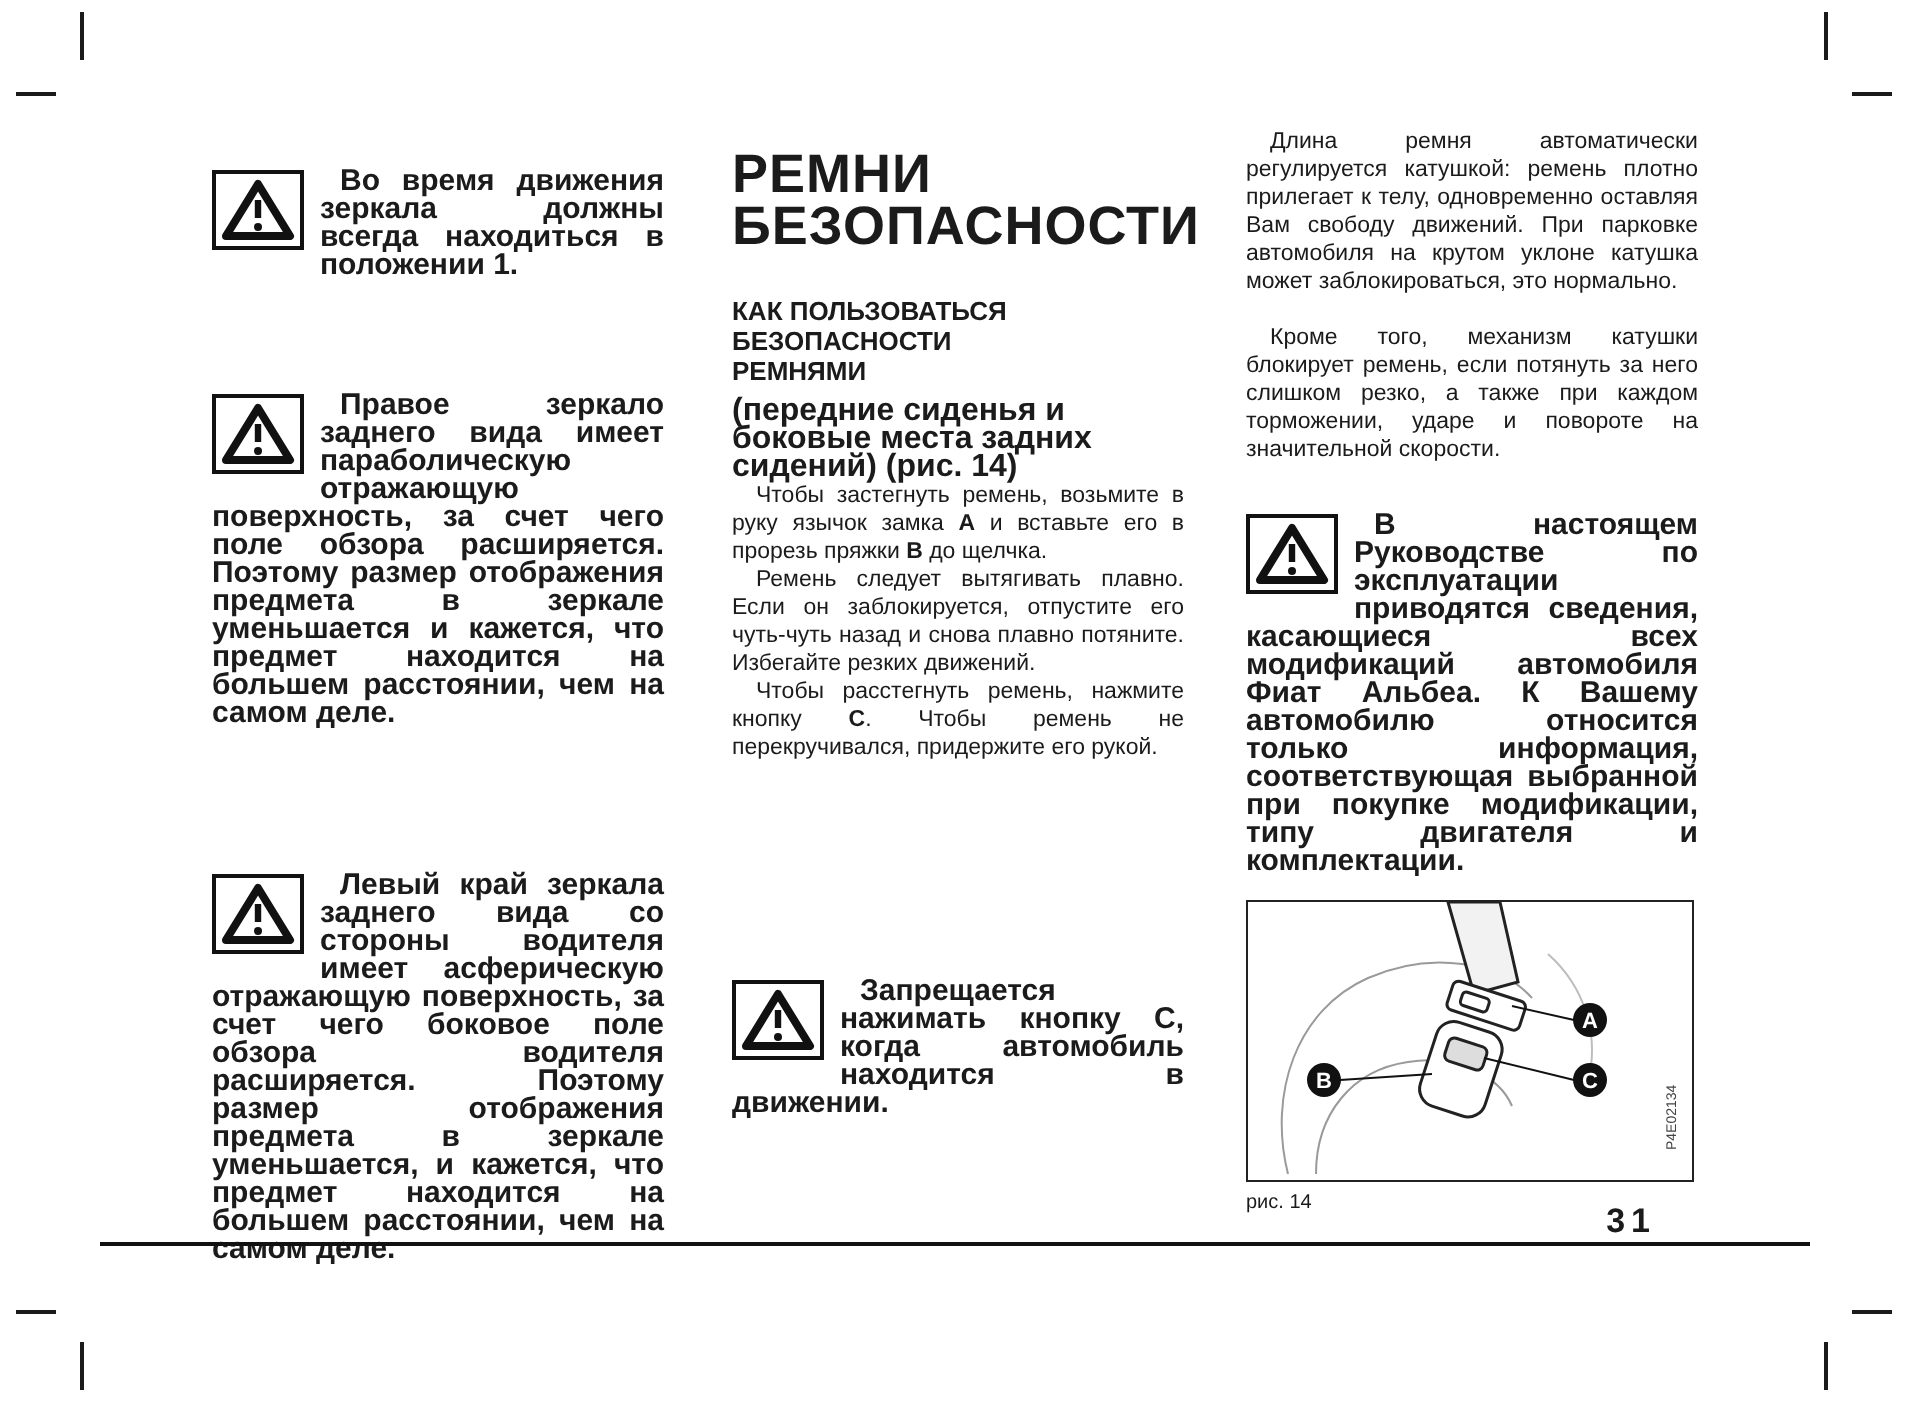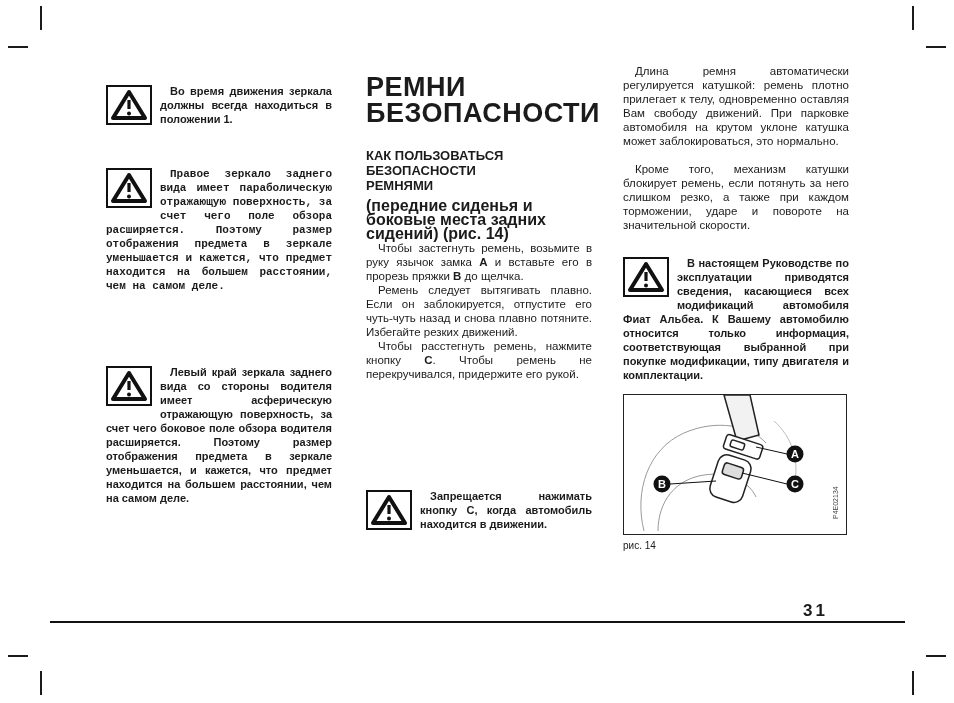--- a/index.html
+++ b/index.html
@@ -37,21 +37,21 @@
   .warn-icon {
     float: left;
     width: 46px; height: 40px;
     border: 2px solid #111;
     margin: 1px 8px 2px 0;
     display: flex; align-items: center; justify-content: center;
     background: #fff;
   }
   .warn-text {
     font-weight: bold;
-    font-size: 11px;
+    font-size: 15px;
     line-height: 14px;
     text-align: justify;
     text-indent: 10px;
   }
 
   
   .title {
     font-size: 27px;
     font-weight: bold;
     line-height: 26px;
@@ -127,21 +127,21 @@
       <span class="warn-icon">
         <svg width="38" height="32" viewBox="0 0 38 32">
           <path d="M19 3 L35 29 L3 29 Z" fill="none" stroke="#111" stroke-width="4" stroke-linejoin="round"></path>
           <rect x="17.4" y="11" width="3.2" height="9" fill="#111"></rect>
           <circle cx="19" cy="24.5" r="2" fill="#111"></circle>
         </svg>
       </span>
       <p class="warn-text">Во время движения зеркала должны всегда находиться в положении 1.</p>
     </div>
 
-    <div class="warning" style="margin-top:40px;font-family:Liberation Mono, monospace;">
+    <div class="warning" style="margin-top:56px;">
       <span class="warn-icon">
         <svg width="38" height="32" viewBox="0 0 38 32">
           <path d="M19 3 L35 29 L3 29 Z" fill="none" stroke="#111" stroke-width="4" stroke-linejoin="round"></path>
           <rect x="17.4" y="11" width="3.2" height="9" fill="#111"></rect>
           <circle cx="19" cy="24.5" r="2" fill="#111"></circle>
         </svg>
       </span>
       <p class="warn-text">Правое зеркало заднего вида имеет параболическую отражающую поверхность, за счет чего поле обзора расширяется. Поэтому размер отображения предмета в зеркале уменьшается и кажется, что предмет находится на большем расстоянии, чем на самом деле.</p>
     </div>
 

